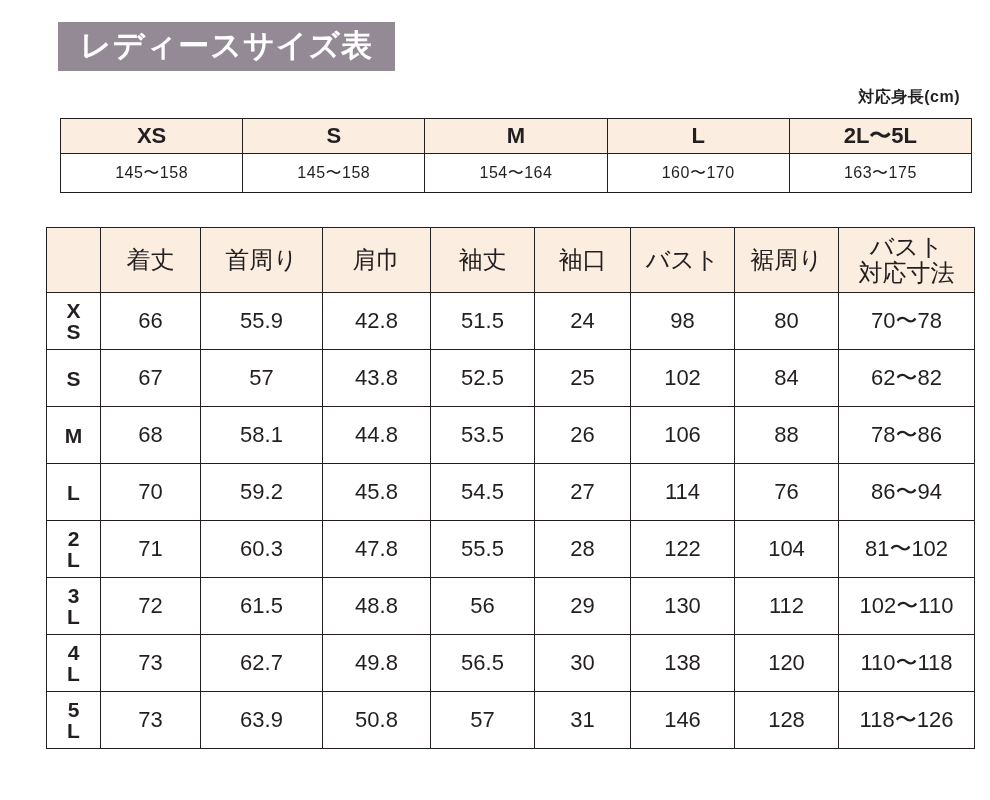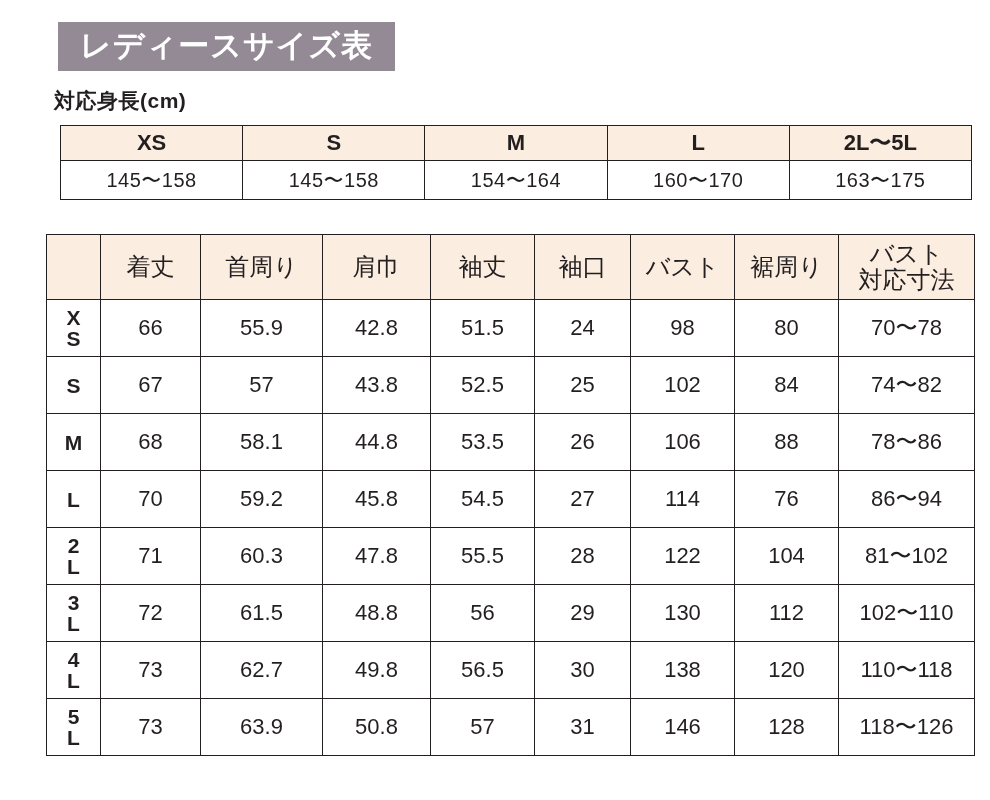--- a/index.html
+++ b/index.html
@@ -32,23 +32,24 @@
     font-weight: bold;
     letter-spacing: 1px;
     padding: 8px 22px 10px 22px;
     line-height: 1;
     margin-left: 14px;
   }
 
   
   .sub-label {
     margin: 16px 0 10px 10px;
-    font-size: 21px;
+    font-size: 16px;
     font-weight: bold;
     letter-spacing: 0.5px;
+    text-align: right;
   }
 
   
   table {
     border-collapse: collapse;
     table-layout: fixed;
   }
   table td, table th {
     border: 1px solid #231f20;
     text-align: center;
@@ -63,21 +64,21 @@
     margin-left: 16px;
   }
   .height-table th {
     background: #fbeddf;
     height: 34px;
     font-size: 22px;
     font-weight: bold;
   }
   .height-table td {
     height: 38px;
-    font-size: 20px;
+    font-size: 16px;
     letter-spacing: 0.5px;
   }
 
   
   .gap { height: 34px; }
 
   
   .meas-table {
     width: 928px;
     margin-left: 2px;
@@ -201,21 +202,21 @@
         <td class="rowhead">
           <span class="stack">S</span>
         </td>
         <td>67</td>
         <td>57</td>
         <td>43.8</td>
         <td>52.5</td>
         <td>25</td>
         <td>102</td>
         <td>84</td>
-        <td>74〜82</td>
+        <td>62〜82</td>
       </tr>
 
       <tr>
         <td class="rowhead">
           <span class="stack">M</span>
         </td>
         <td>68</td>
         <td>58.1</td>
         <td>44.8</td>
         <td>53.5</td>

